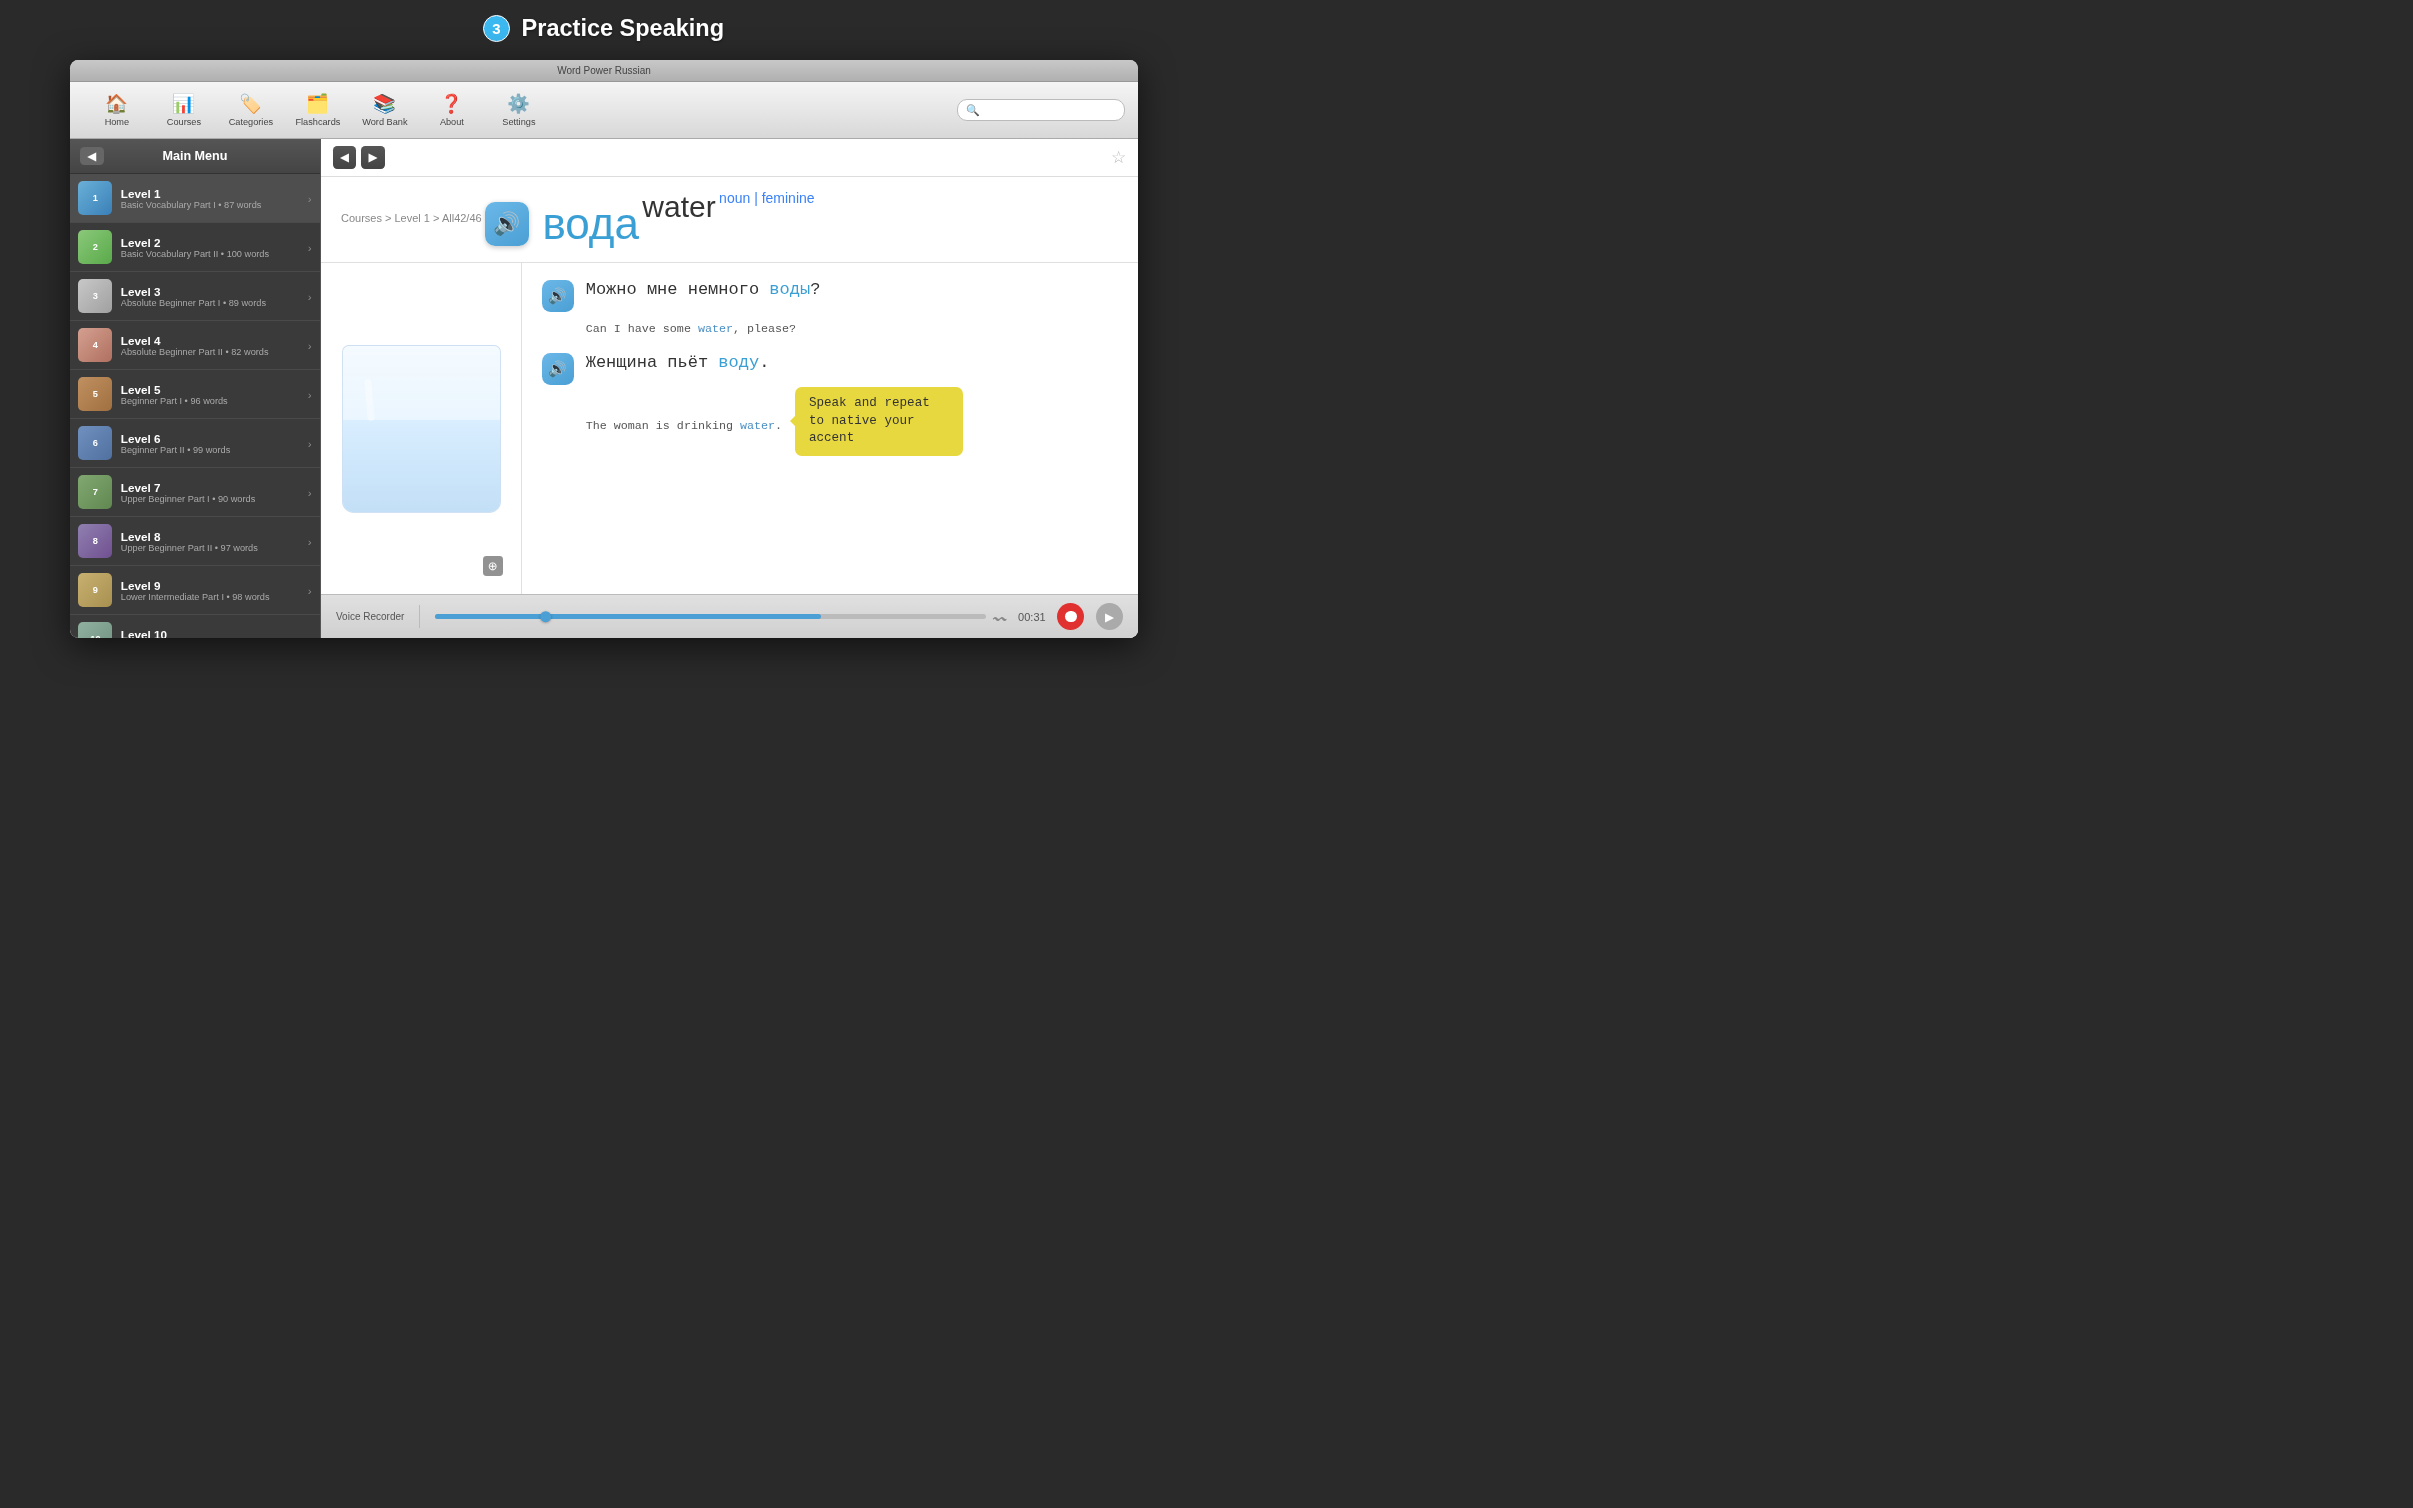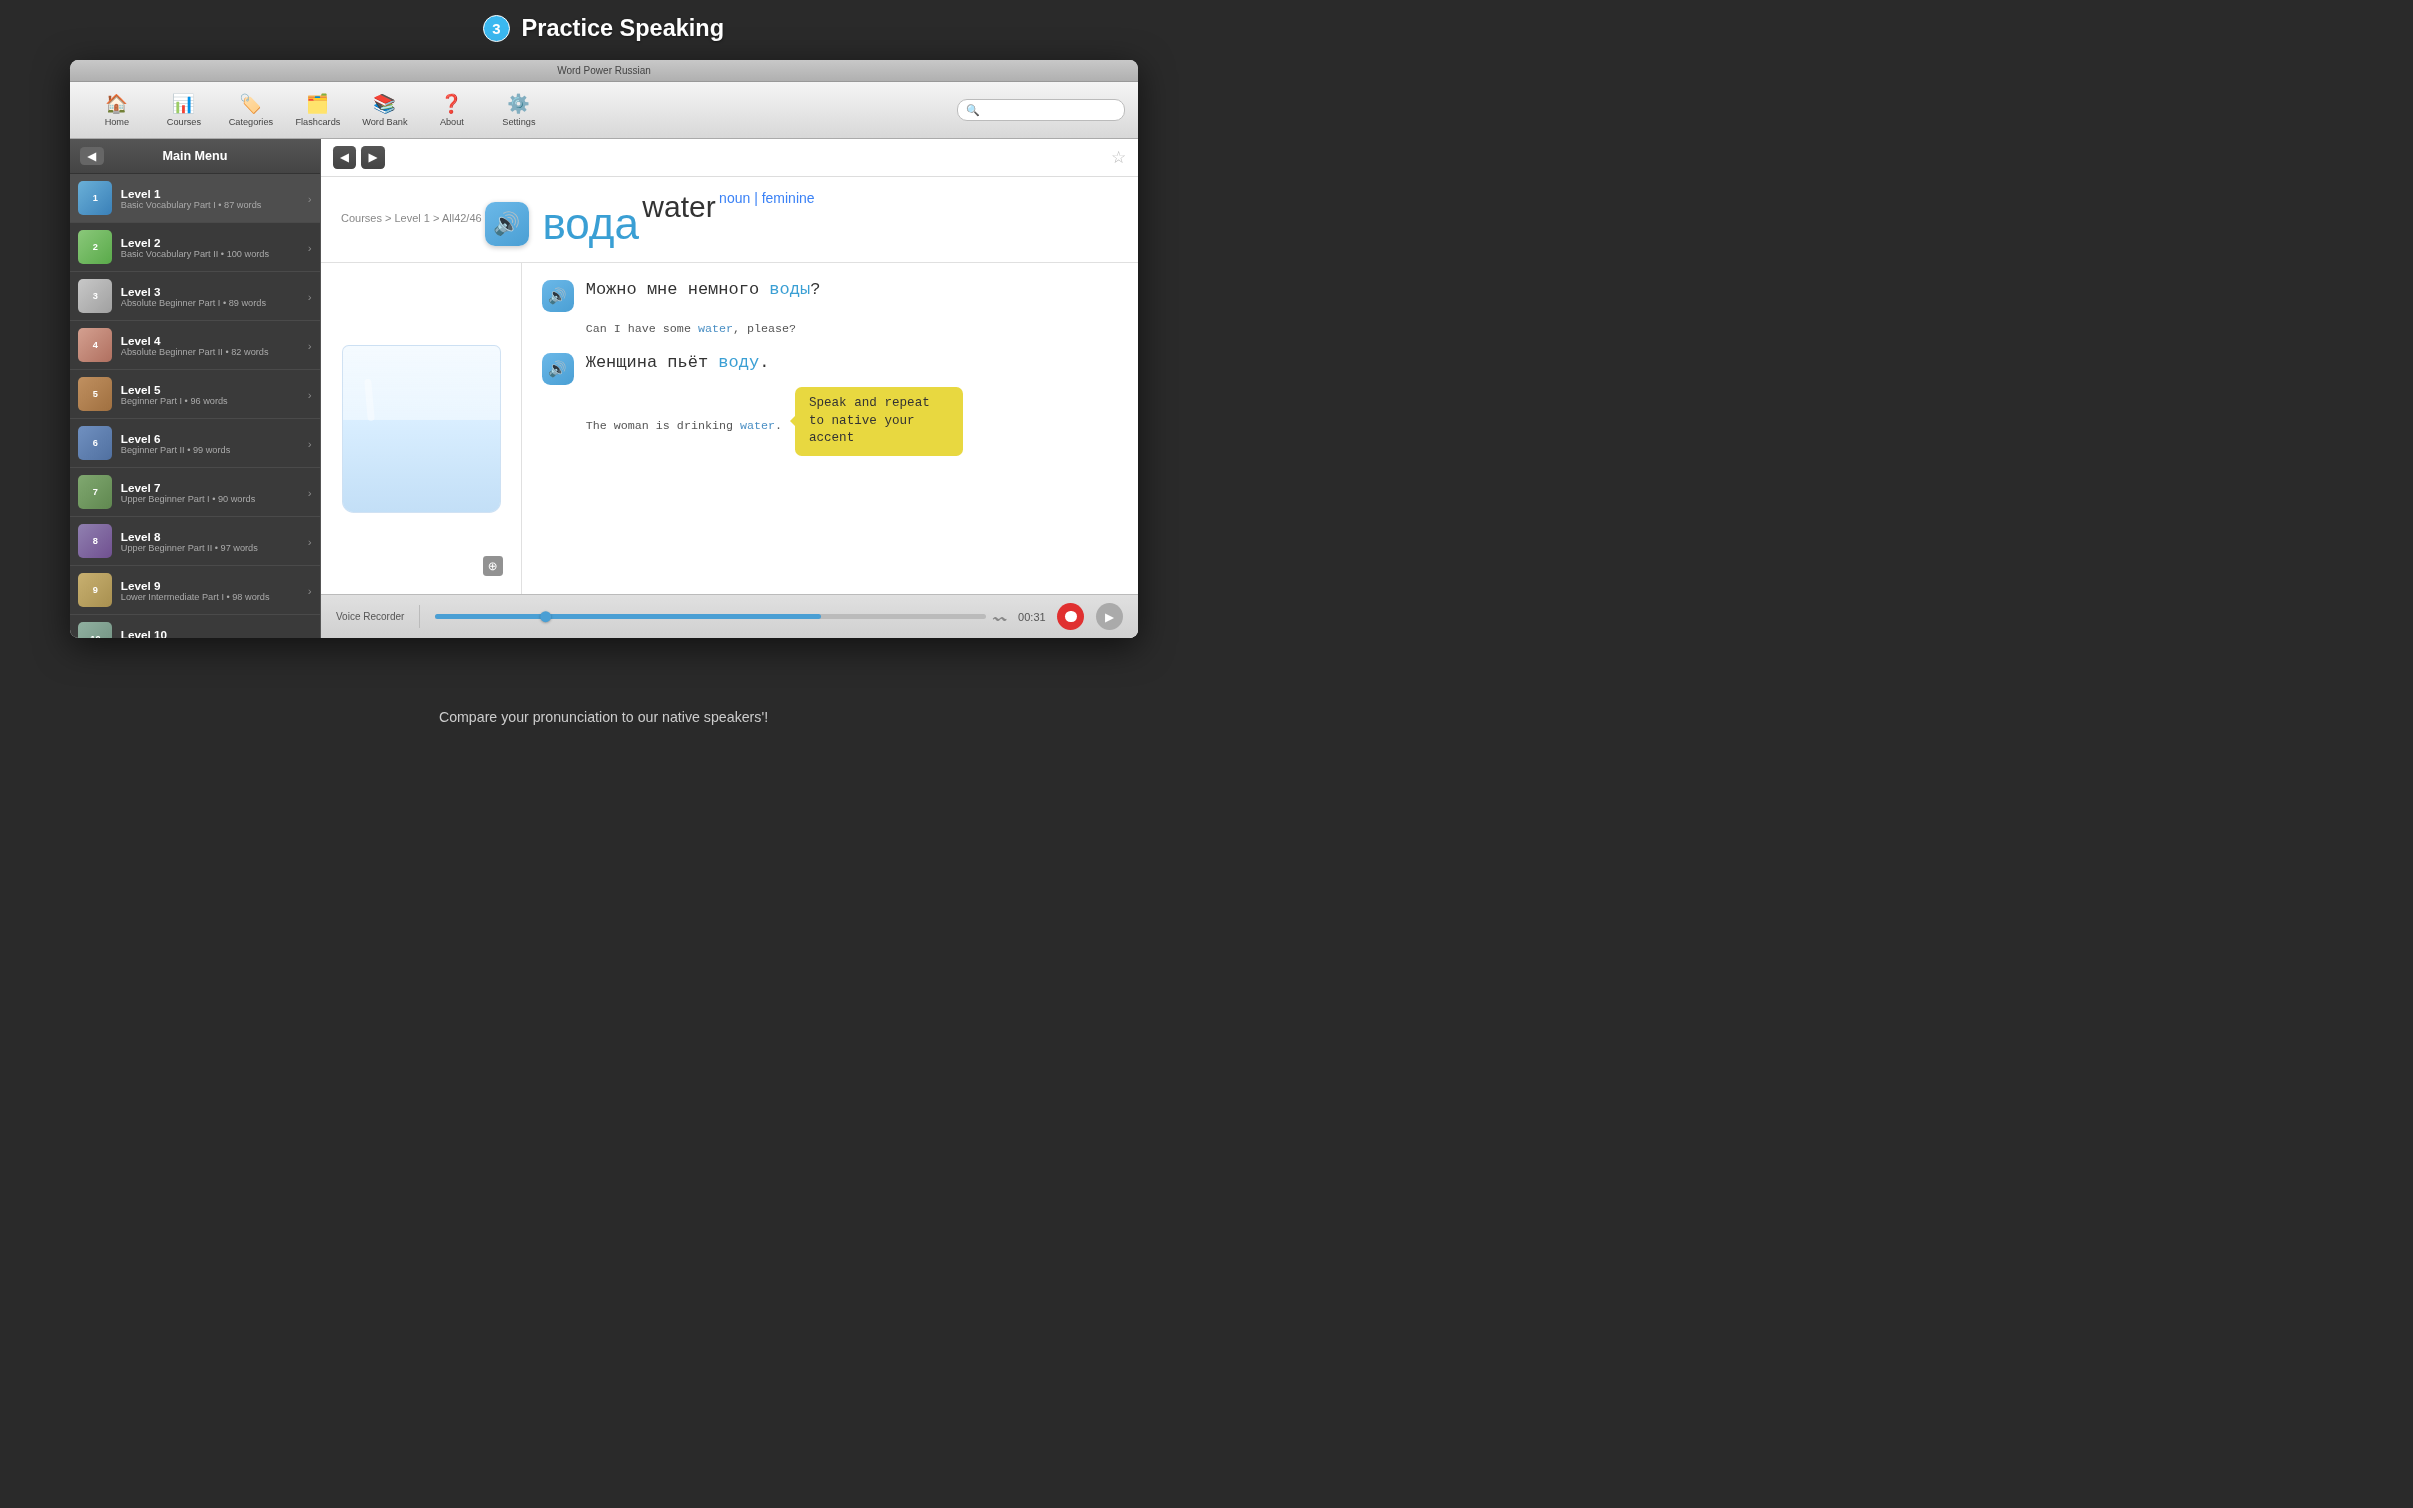--- a/index.html
+++ b/index.html
@@ -728,15 +728,14 @@
         <div id="record-btn">
           <div id="record-dot"></div>
         </div>
         <div id="play-btn">▶</div>
       </div>
     </div>
   </div>
 </div>
 
 <div id="bottom-caption">
-  <div>Compare your pronunciation to our native speakers'!</div>
 </div>
 
 
 </body></html>

